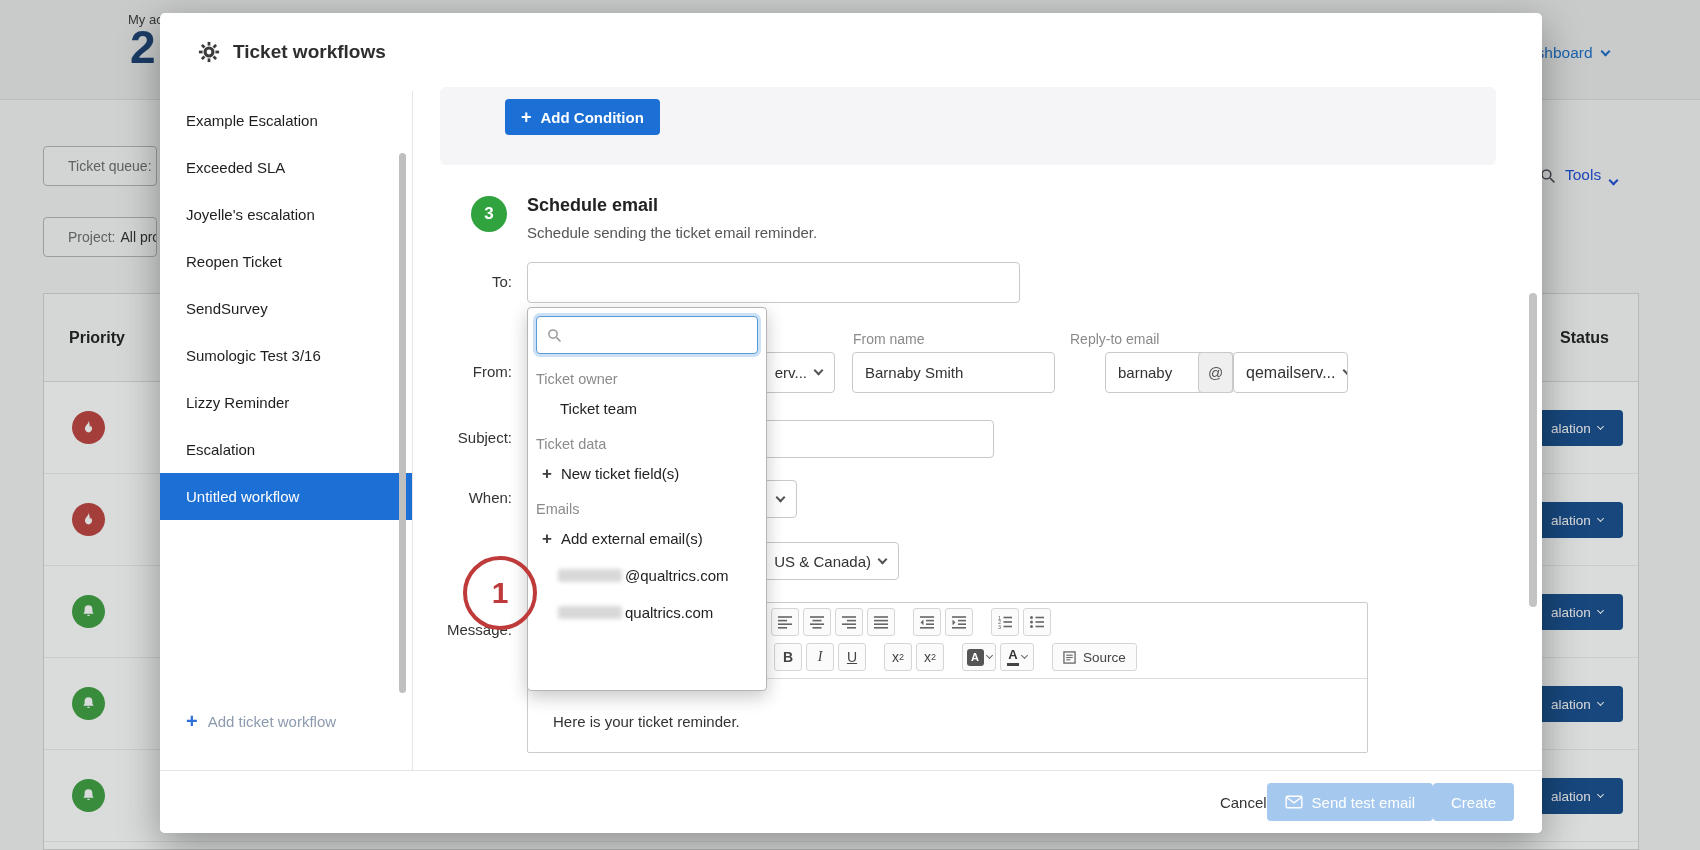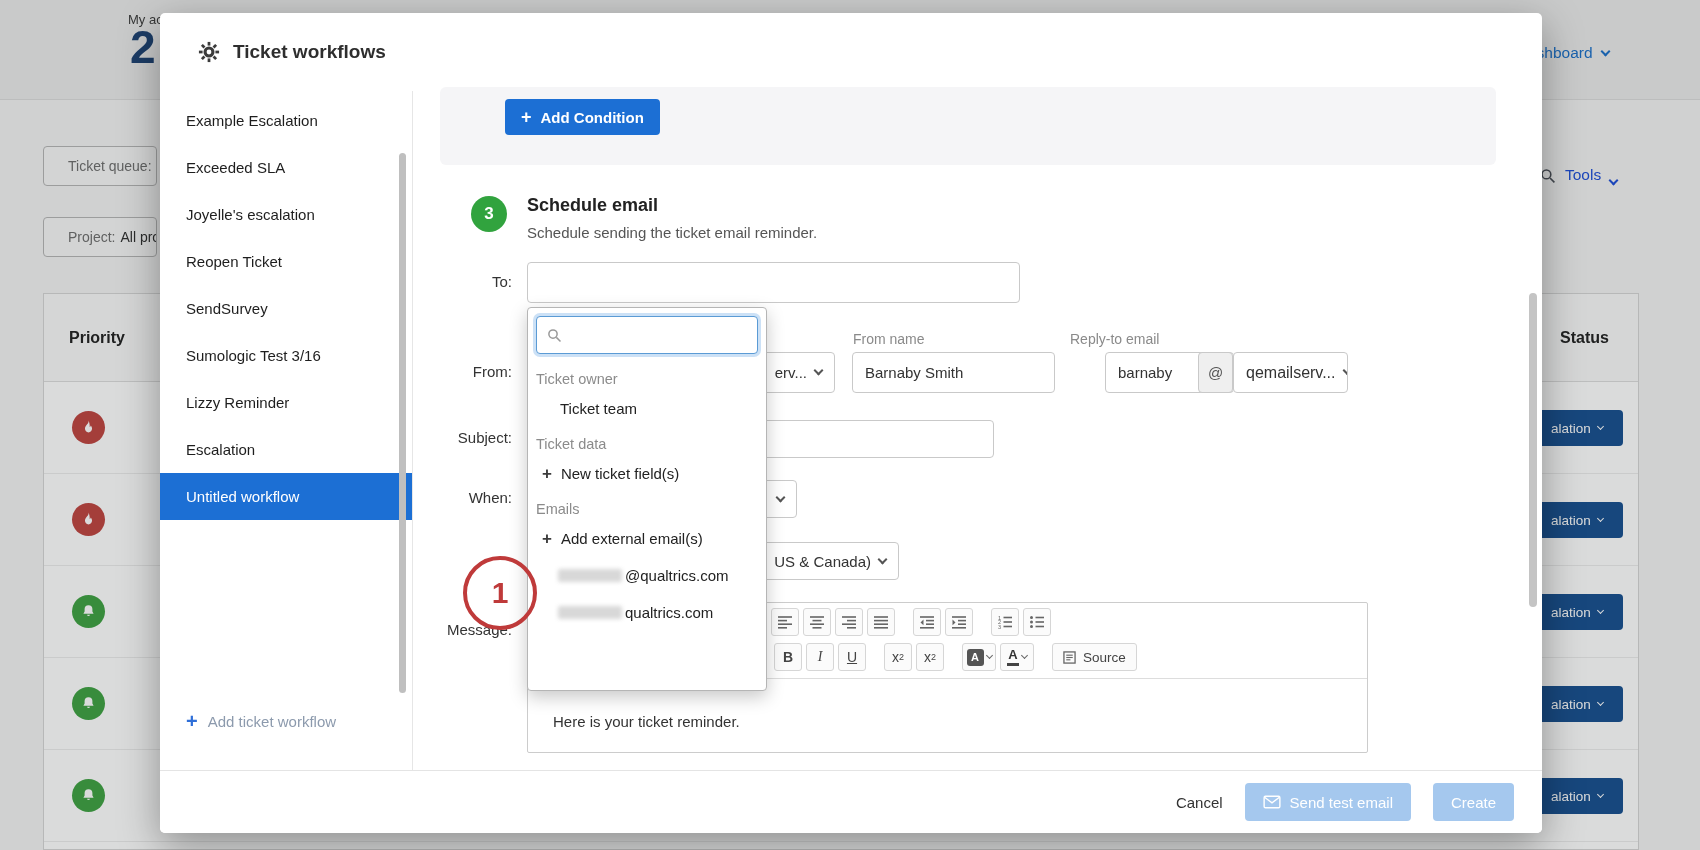--- a/index.html
+++ b/index.html
@@ -83,21 +83,21 @@
   .dd-group{padding:9px 8px 3px;font-size:14.5px;color:#8b8b8b}
   .dd-opt{padding:10px 14px 10px 32px;font-size:15px;color:#222;cursor:pointer}
   .dd-plus{padding:10px 14px;display:flex;align-items:center;gap:9px;font-size:15px;color:#222;cursor:pointer}
   .dd-plus .plus{font-size:17px;font-weight:700;color:#3c3c3c;line-height:1}
   .dd-email{padding:10px 22px 10px 30px;display:flex;align-items:center;font-size:15px;color:#222;cursor:pointer}
   .blurred{display:inline-block;width:64px;height:13px;background:#d8d8d8;border-radius:2px;filter:blur(2px);margin-right:3px;flex:none}
 
   .annotation{position:absolute;left:303px;top:543px;width:74px;height:74px;border:4px solid #bf3a3a;border-radius:50%;display:flex;align-items:center;justify-content:center;color:#bf3a3a;font-size:30px;font-weight:700;z-index:40}
 
   
-  .m-footer{position:absolute;left:0;right:0;bottom:0;height:63px;border-top:1px solid #e4e4e4;display:flex;align-items:center;justify-content:flex-end;gap:22px;padding-right:28px;background:#fff;border-radius:0 0 5px 5px}
+  .m-footer{position:absolute;left:0;right:0;bottom:0;height:63px;border-top:1px solid #e4e4e4;display:flex;align-items:center;justify-content:flex-end;padding-right:28px;background:#fff;border-radius:0 0 5px 5px}
   .cancel{font-size:15px;color:#333;cursor:pointer}
   .pale-btn{height:38px;border:none;border-radius:4px;background:#a5c8ee;color:#fff;font-size:15px;display:flex;align-items:center;gap:9px;padding:0 18px;font-family:inherit;cursor:default}
 </style>
 </head>
 <body>
 
 <div id="app">
 
   <div>
     <div class="topbar"></div>

